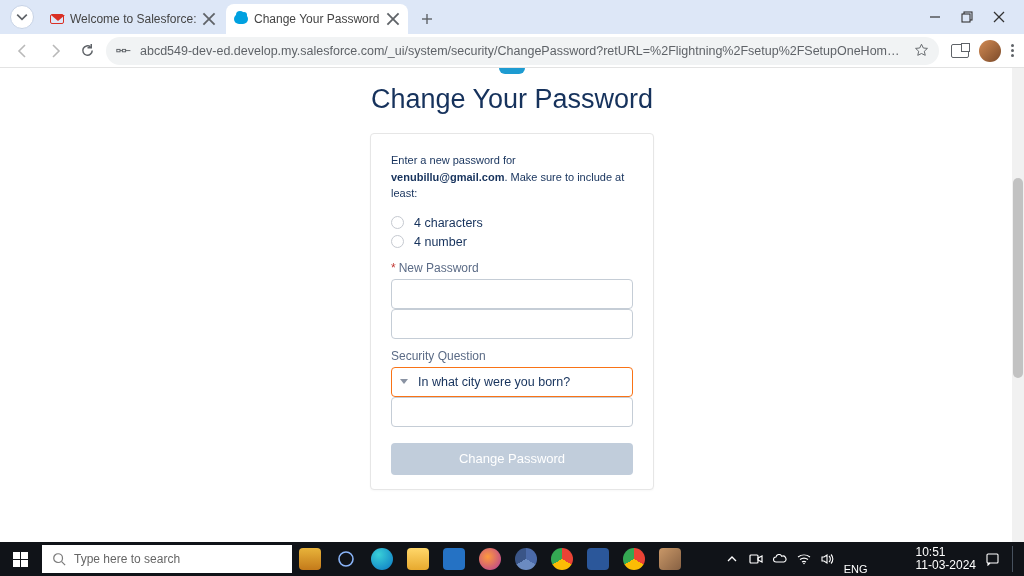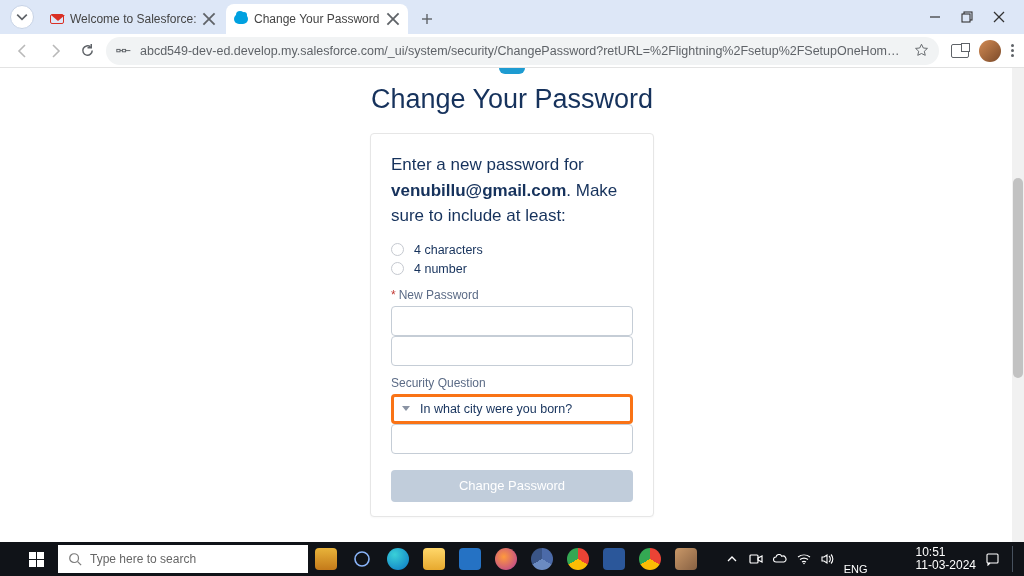--- a/index.html
+++ b/index.html
@@ -53,46 +53,46 @@
   .page-scroll { position:absolute; inset:0; overflow:hidden; }
   .scrollbar-track { position:absolute; right:0; top:0; width:12px; height:100%; background:#f1f1f1; }
   .scrollbar-thumb { position:absolute; right:1px; top:110px; width:10px; height:200px; background:#c2c2c2; border-radius:5px; }
 
   .sf-wrap { width:100%; display:flex; flex-direction:column; align-items:center; padding-top:0; }
   .sf-title { color:#16325c; font-size:27px; font-weight:400; margin:8px 0 18px; }
   .sf-card {
     width:284px; background:#fff; border:1px solid #e6e6e6; border-radius:4px;
     padding:18px 20px 14px; box-shadow:0 1px 2px rgba(0,0,0,0.03);
   }
-  .sf-intro { font-size:17px; color:#16325c; line-height:1.5; margin-bottom:14px; }
+  .sf-intro { font-size:11px; color:#16325c; line-height:1.5; margin-bottom:14px; }
   .sf-intro b { color:#16325c; }
   .reqs { list-style:none; margin:0 0 12px 0; }
   .reqs li { display:flex; align-items:center; gap:10px; font-size:12.5px; color:#16325c; margin:5px 0; }
   .reqs .bullet { width:13px; height:13px; border:1.5px solid #c5c9d0; border-radius:50%; flex:0 0 13px; }
   .field-label { font-size:12px; color:#5b6b86; margin:10px 0 4px; }
   .field-label .ast { color:#c23934; margin-right:3px; }
   .text-input {
     width:100%; height:30px; border:1px solid #c5cdd6; border-radius:4px; padding:0 8px; font-size:13px;
   }
   .select-wrap {
-    width:100%; height:30px; border:3px solid #f97316; border-radius:4px; padding:0 8px;
+    width:100%; height:30px; border:1px solid #f97316; border-radius:4px; padding:0 8px;
     display:flex; align-items:center; gap:10px; font-size:12.5px; color:#16325c;
   }
   .select-wrap .tri { width:0; height:0; border-left:4px solid transparent; border-right:4px solid transparent; border-top:5px solid #8a93a3; }
   .primary-btn {
     width:100%; height:32px; margin-top:16px; border:none; border-radius:4px;
     background:#c1cddb; color:#fff; font-size:13px; cursor:default;
   }
 
   
   .logo-sliver { width:26px; height:6px; border-radius:0 0 14px 14px; background:#1d9bd1; margin-top:0; margin-bottom:2px; }
 
   
   .taskbar {
-    height:34px; background:#101318; display:flex; align-items:center; color:#fff; font-size:12px;padding-left:16px;
+    height:34px; background:#101318; display:flex; align-items:center; color:#fff; font-size:12px;
   }
   .start { width:40px; height:100%; display:flex; align-items:center; justify-content:center; }
   .win-logo { width:15px; height:15px; display:grid; grid-template-columns:1fr 1fr; grid-template-rows:1fr 1fr; gap:1px; }
   .win-logo span { background:#fff; }
   .searchbox {
     width:250px; height:28px; background:#fff; margin-left:2px; display:flex; align-items:center;
     gap:8px; padding:0 10px; color:#666;
   }
   .searchbox svg { width:14px; height:14px; }
   .task-icons { display:flex; align-items:center; height:100%; }

